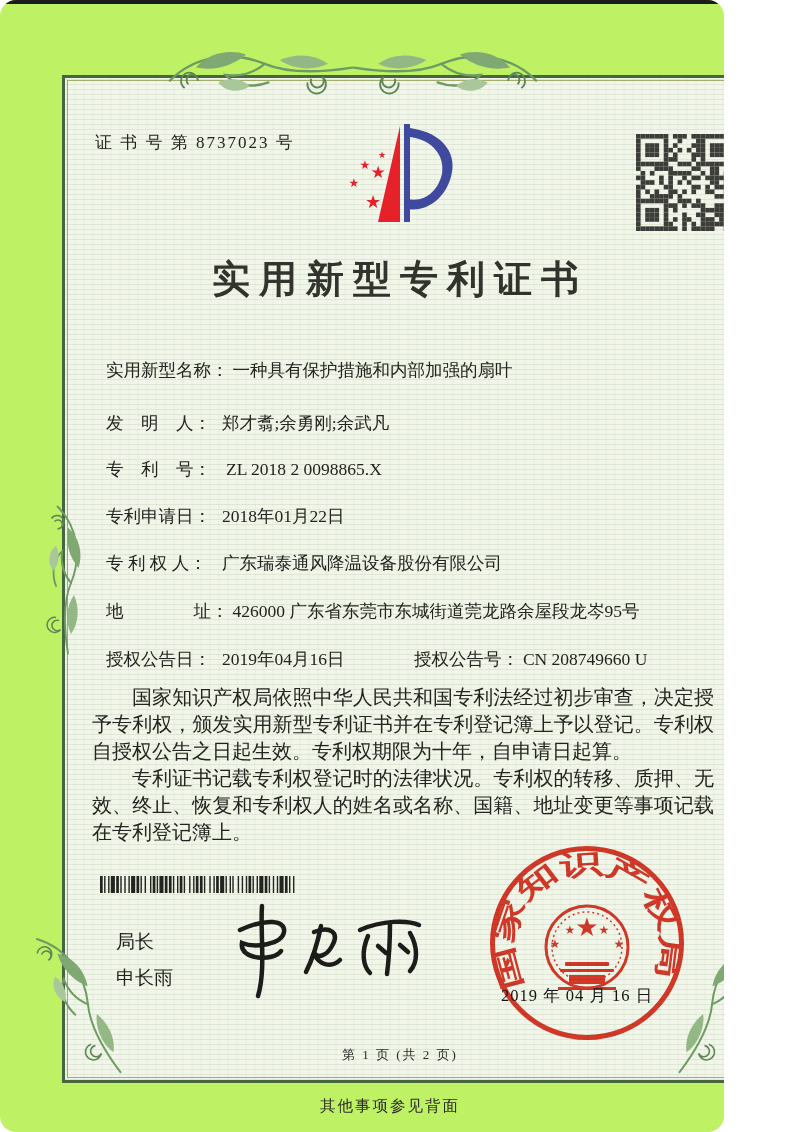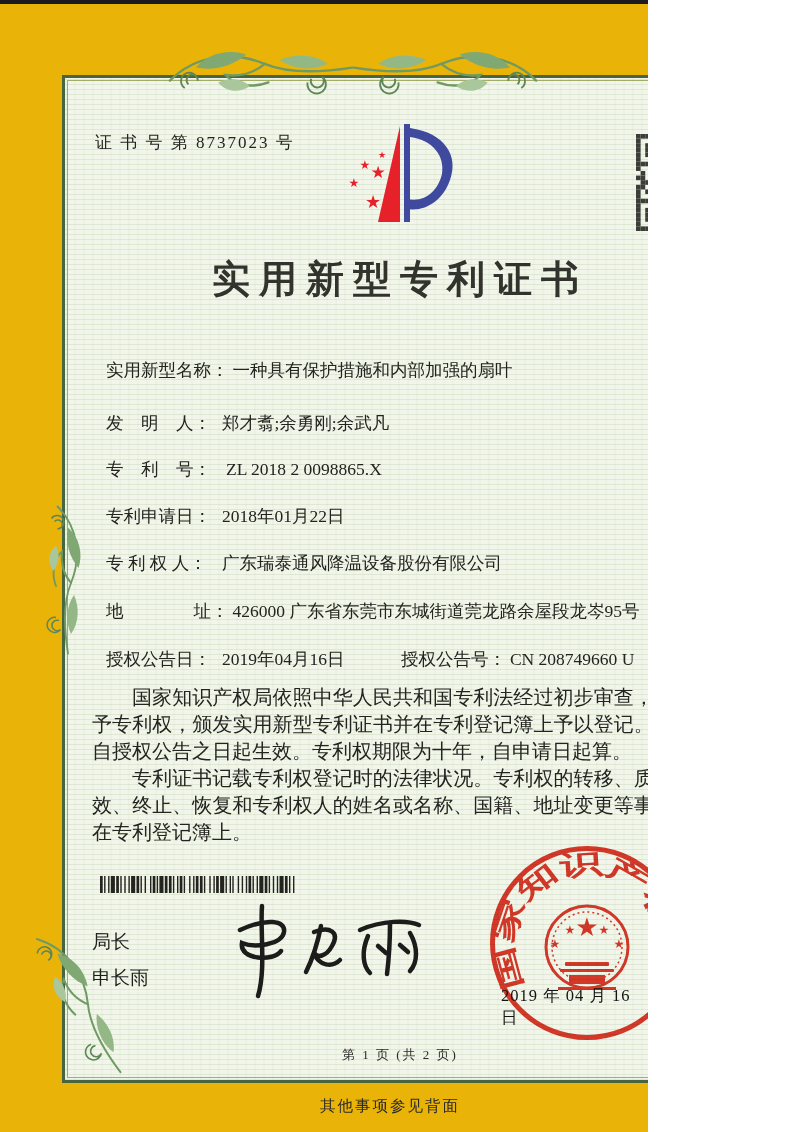--- a/index.html
+++ b/index.html
@@ -1,17 +1,17 @@
 <!DOCTYPE html>
 <html><head>
 <meta charset="utf-8">
 <style>
   html,body{margin:0;padding:0;background:#ffffff;}
-  .page{position:relative;width:648px;height:1132px;background:#eab308;overflow:hidden;
-        font-family:"Liberation Serif", serif;color:#2b2b28;}
+  .page{position:relative;width:724px;height:1132px;background:#bef264;overflow:hidden;
+        font-family:"Liberation Serif", serif;color:#2b2b28;border-radius:16px;}
   .scan-edge{position:absolute;left:0;top:0;width:800px;height:4px;background:#1c1c1e;}
   
   .frame{position:absolute;left:62px;top:75px;width:686px;height:1002px;
          border:3px solid #47663f;
          background:
            repeating-linear-gradient(0deg, rgba(135,168,115,0.18) 0 1px, rgba(255,255,255,0) 1px 5px),
            repeating-linear-gradient(90deg, rgba(150,180,130,0.06) 0 2px, rgba(255,255,255,0) 2px 9px),
            #f2f6ea;}
   .frame-inner{position:absolute;inset:2px;border:1px solid #a3ad68;pointer-events:none;}
   .orn{position:absolute;pointer-events:none;}
@@ -21,28 +21,28 @@
   .logo{position:absolute;left:333px;top:120px;width:132px;height:118px;}
   
   .qr{position:absolute;left:636px;top:134px;width:97px;height:97px;}
   
   .title{position:absolute;left:0;width:800px;top:254px;margin:0;text-align:center;
          font-size:38px;font-weight:bold;letter-spacing:9px;color:#33332e;}
   
   .row{position:absolute;left:106px;font-size:17.5px;white-space:nowrap;color:#23231f;}
   .row .lbl{display:inline-block;min-width:112px;}
   .row .val{margin-left:4px;}
-  .row2pair .pair2{margin-left:52px;}
+  .row2pair .pair2{margin-left:65px;}
   
   .paras{position:absolute;left:92px;top:684px;width:622px;font-size:20px;line-height:27px;
          text-align:justify;color:#23231f;}
   .paras p{margin:0;text-indent:2em;}
   
   .barcode{position:absolute;left:100px;top:876px;width:197px;height:17px;}
-  .director{position:absolute;left:92px;top:932px;font-family:"Liberation Sans",sans-serif;
+  .director{position:absolute;left:116px;top:932px;font-family:"Liberation Sans",sans-serif;
             font-size:19px;font-weight:500;color:#1f1f1c;line-height:1;}
   .director .nm{margin-top:17px;}
   .sig{position:absolute;left:218px;top:900px;width:205px;height:100px;}
   
   .seal{position:absolute;left:490px;top:846px;width:194px;height:194px;mix-blend-mode:multiply;}
   .seal-ring{position:absolute;inset:0;border:5px solid #e03a2c;border-radius:50%;}
   .seal svg{position:absolute;inset:0;}
   .seal-date{position:absolute;left:501px;top:985px;font-size:16.5px;letter-spacing:1px;
              color:#141412;z-index:5;}
   

